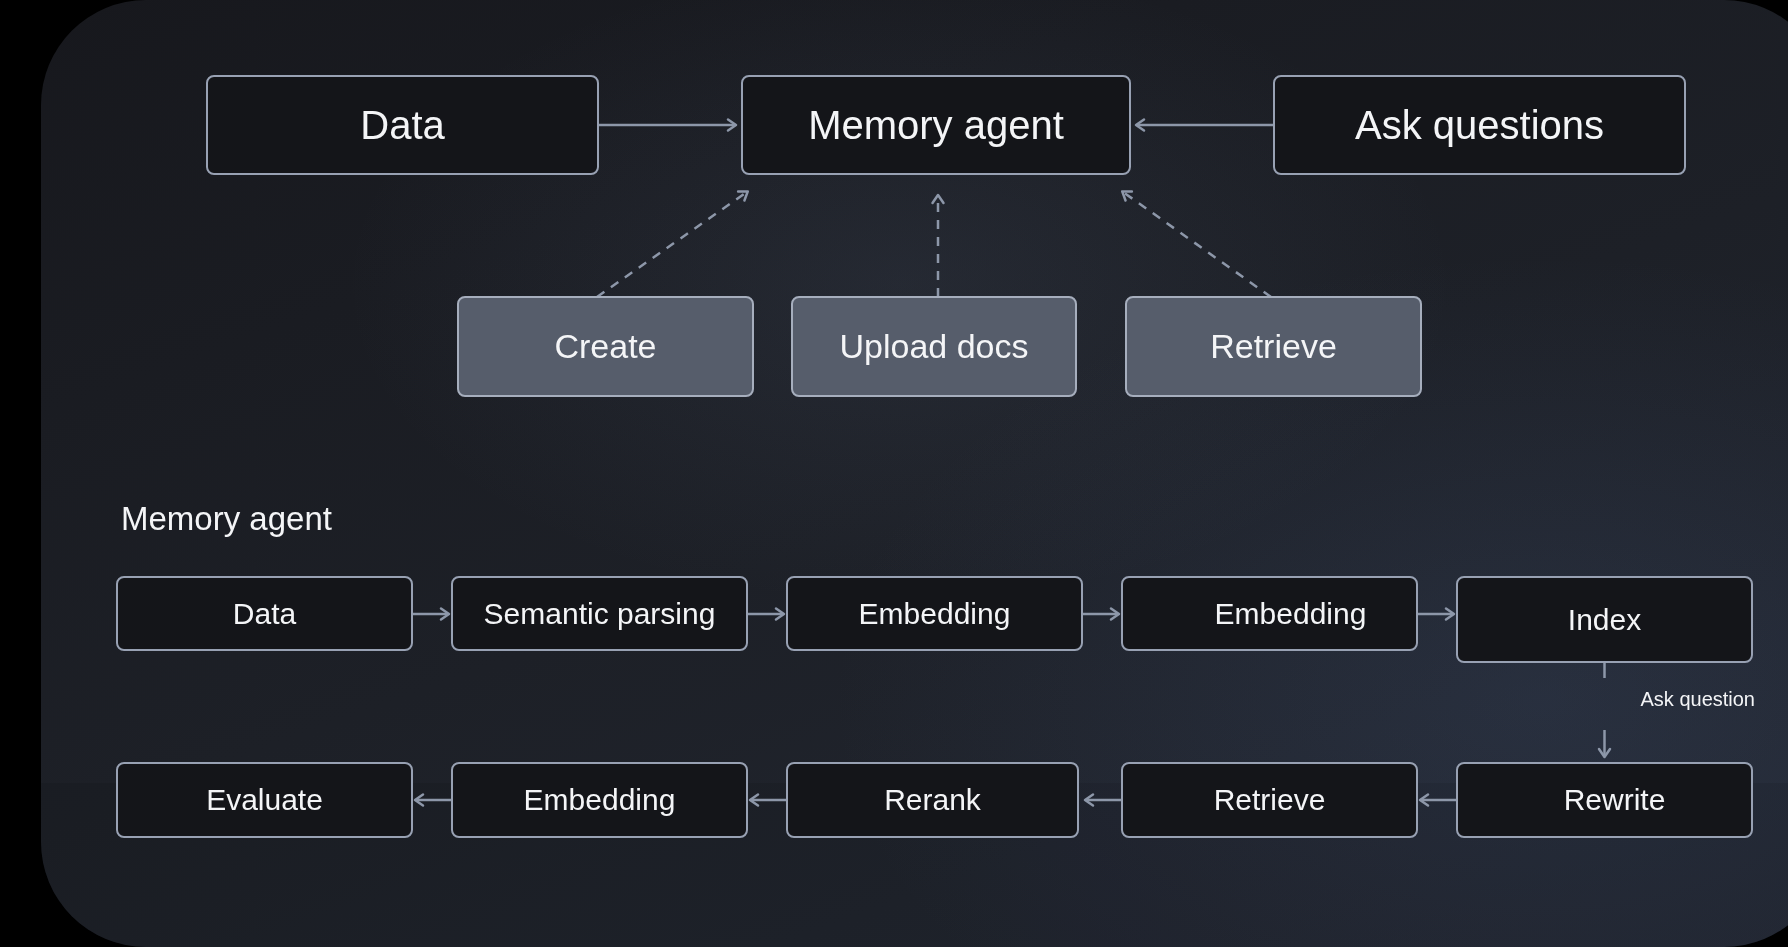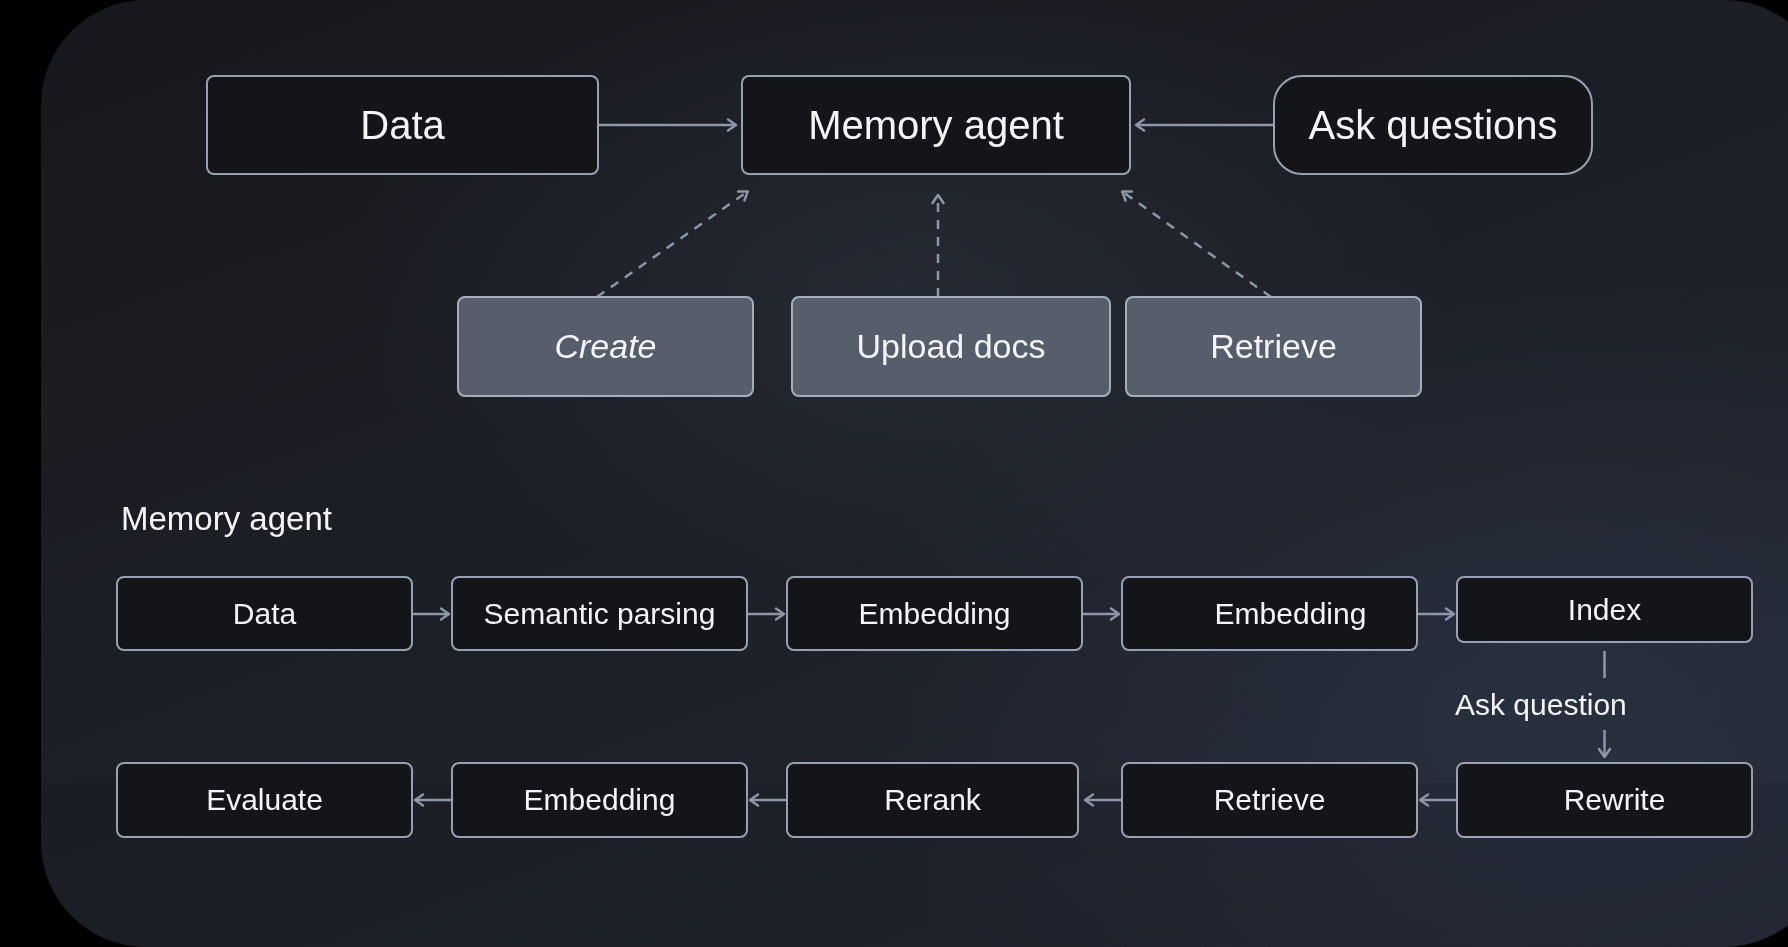--- a/index.html
+++ b/index.html
@@ -72,22 +72,22 @@
     position: absolute;
     left: 80px;
     top: 500px;
     font-size: 33px;
   }
   .edge-label {
     position: absolute;
     left: 1414px;
     top: 688px;
     width: 300px;
-    text-align: left;
-    font-size: 30px;
+    text-align: right;
+    font-size: 20px;
   }
 </style>
 </head>
 <body>
 
 <div class="canvas">
 
   <div class="lower-band"></div>
 
   <svg class="edges" viewBox="0 0 1788 947" aria-hidden="true">
@@ -117,49 +117,49 @@
     <line class="edge" x1="745" y1="800" x2="710" y2="800" marker-end="url(#head)"></line>
     <line class="edge" x1="410" y1="800" x2="375" y2="800" marker-end="url(#head)"></line>
   </svg>
 
   <div class="node dark big" style="left:165px; top:75px; width:393px; height:100px;">
     <span>Data</span>
   </div>
   <div class="node dark big" style="left:700px; top:75px; width:390px; height:100px;">
     <span>Memory agent</span>
   </div>
-  <div class="node dark big" style="left:1232px; top:75px; width:320px; height:100px;border-radius:29px;">
+  <div class="node dark big" style="left:1232px; top:75px; width:413px; height:100px;">
     <span>Ask questions</span>
   </div>
 
-  <div class="node light mid" style="left:416px; top:296px; width:297px; height:101px;font-style:italic;">
+  <div class="node light mid" style="left:416px; top:296px; width:297px; height:101px;">
     <span>Create</span>
   </div>
-  <div class="node light mid" style="left:750px; top:296px; width:320px; height:101px;">
+  <div class="node light mid" style="left:750px; top:296px; width:286px; height:101px;">
     <span>Upload docs</span>
   </div>
   <div class="node light mid" style="left:1084px; top:296px; width:297px; height:101px;">
     <span>Retrieve</span>
   </div>
 
   <div class="section-label">Memory agent</div>
 
   <div class="node dark small" style="left:75px; top:576px; width:297px; height:75px;">
     <span>Data</span>
   </div>
   <div class="node dark small" style="left:410px; top:576px; width:297px; height:75px;">
     <span>Semantic parsing</span>
   </div>
   <div class="node dark small" style="left:745px; top:576px; width:297px; height:75px;">
     <span>Embedding</span>
   </div>
   <div class="node dark small" style="left:1080px; top:576px; width:297px; height:75px;padding-left:42px;">
     <span>Embedding</span>
   </div>
-  <div class="node dark small" style="left:1415px; top:576px; width:297px; height:67px;">
+  <div class="node dark small" style="left:1415px; top:576px; width:297px; height:87px;">
     <span>Index</span>
   </div>
 
   <div class="edge-label">Ask question</div>
 
   <div class="node dark small" style="left:75px; top:762px; width:297px; height:76px;">
     <span>Evaluate</span>
   </div>
   <div class="node dark small" style="left:410px; top:762px; width:297px; height:76px;">
     <span>Embedding</span>

